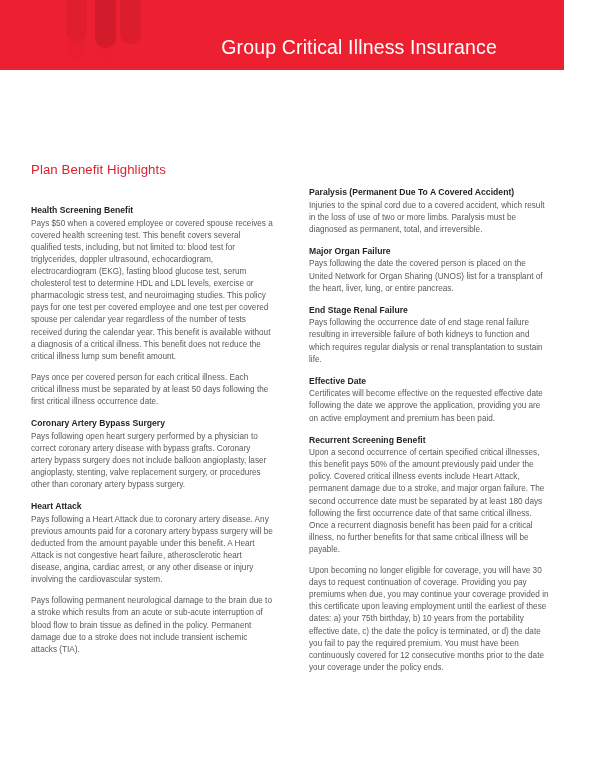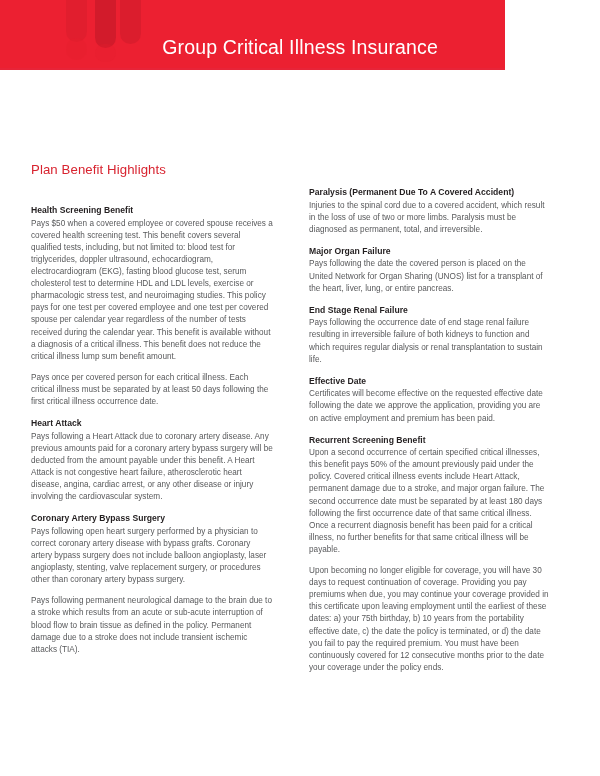--- a/index.html
+++ b/index.html
@@ -12,21 +12,21 @@
     height: 776px;
     font-family: "Liberation Sans", sans-serif;
     color: #414042;
     overflow: hidden;
     position: relative;
   }
 
   
   .header-band {
     position: relative;
-    width: 505px;
+    width: 564px;
     height: 70px;
     background: #ec2031;
     overflow: hidden;
   }
   .header-watermark {
     position: absolute;
     left: 0;
     top: 0;
     width: 230px;
     height: 70px;
@@ -146,26 +146,26 @@
 
     <div class="col col-left">
       <div class="benefit">
         <div class="benefit-heading">Health Screening Benefit</div>
         <p class="benefit-body">Pays $50 when a covered employee or covered spouse receives a covered health screening test. This benefit covers several qualified tests, including, but not limited to: blood test for triglycerides, doppler ultrasound, echocardiogram, electrocardiogram (EKG), fasting blood glucose test, serum cholesterol test to determine HDL and LDL levels, exercise or pharmacologic stress test, and neuroimaging studies. This policy pays for one test per covered employee and one test per covered spouse per calendar year regardless of the number of tests received during the calendar year. This benefit is available without a diagnosis of a critical illness. This benefit does not reduce the critical illness lump sum benefit amount.</p>
       </div>
       <div class="benefit">
         <p class="benefit-body">Pays once per covered person for each critical illness. Each critical illness must be separated by at least 50 days following the first critical illness occurrence date.</p>
       </div>
       <div class="benefit">
+        <div class="benefit-heading">Coronary Artery Bypass Surgery</div>
+        <p class="benefit-body">Pays following open heart surgery performed by a physician to correct coronary artery disease with bypass grafts. Coronary artery bypass surgery does not include balloon angioplasty, laser angioplasty, stenting, valve replacement surgery, or procedures other than coronary artery bypass surgery.</p>
+      </div>
+      <div class="benefit">
         <div class="benefit-heading">Heart Attack</div>
         <p class="benefit-body">Pays following a Heart Attack due to coronary artery disease. Any previous amounts paid for a coronary artery bypass surgery will be deducted from the amount payable under this benefit.  A Heart Attack is not congestive heart failure, atherosclerotic heart disease, angina, cardiac arrest, or any other disease or injury involving the cardiovascular system.</p>
-      </div>
-      <div class="benefit">
-        <div class="benefit-heading">Coronary Artery Bypass Surgery</div>
-        <p class="benefit-body">Pays following open heart surgery performed by a physician to correct coronary artery disease with bypass grafts. Coronary artery bypass surgery does not include balloon angioplasty, laser angioplasty, stenting, valve replacement surgery, or procedures other than coronary artery bypass surgery.</p>
       </div>
       <div class="benefit">
         <p class="benefit-body">Pays following permanent neurological damage to the brain due to a stroke which results from an acute or sub-acute interruption of blood flow to brain tissue as defined in the policy. Permanent damage due to a stroke does not include transient ischemic attacks (TIA).</p>
       </div>
     </div>
 
     <div class="col col-right">
       <div class="benefit">
         <div class="benefit-heading">Paralysis (Permanent Due To A Covered Accident)</div>
         <p class="benefit-body">Injuries to the spinal cord due to a covered accident, which result in the loss of use of two or more limbs. Paralysis must be diagnosed as permanent, total, and irreversible.</p>

